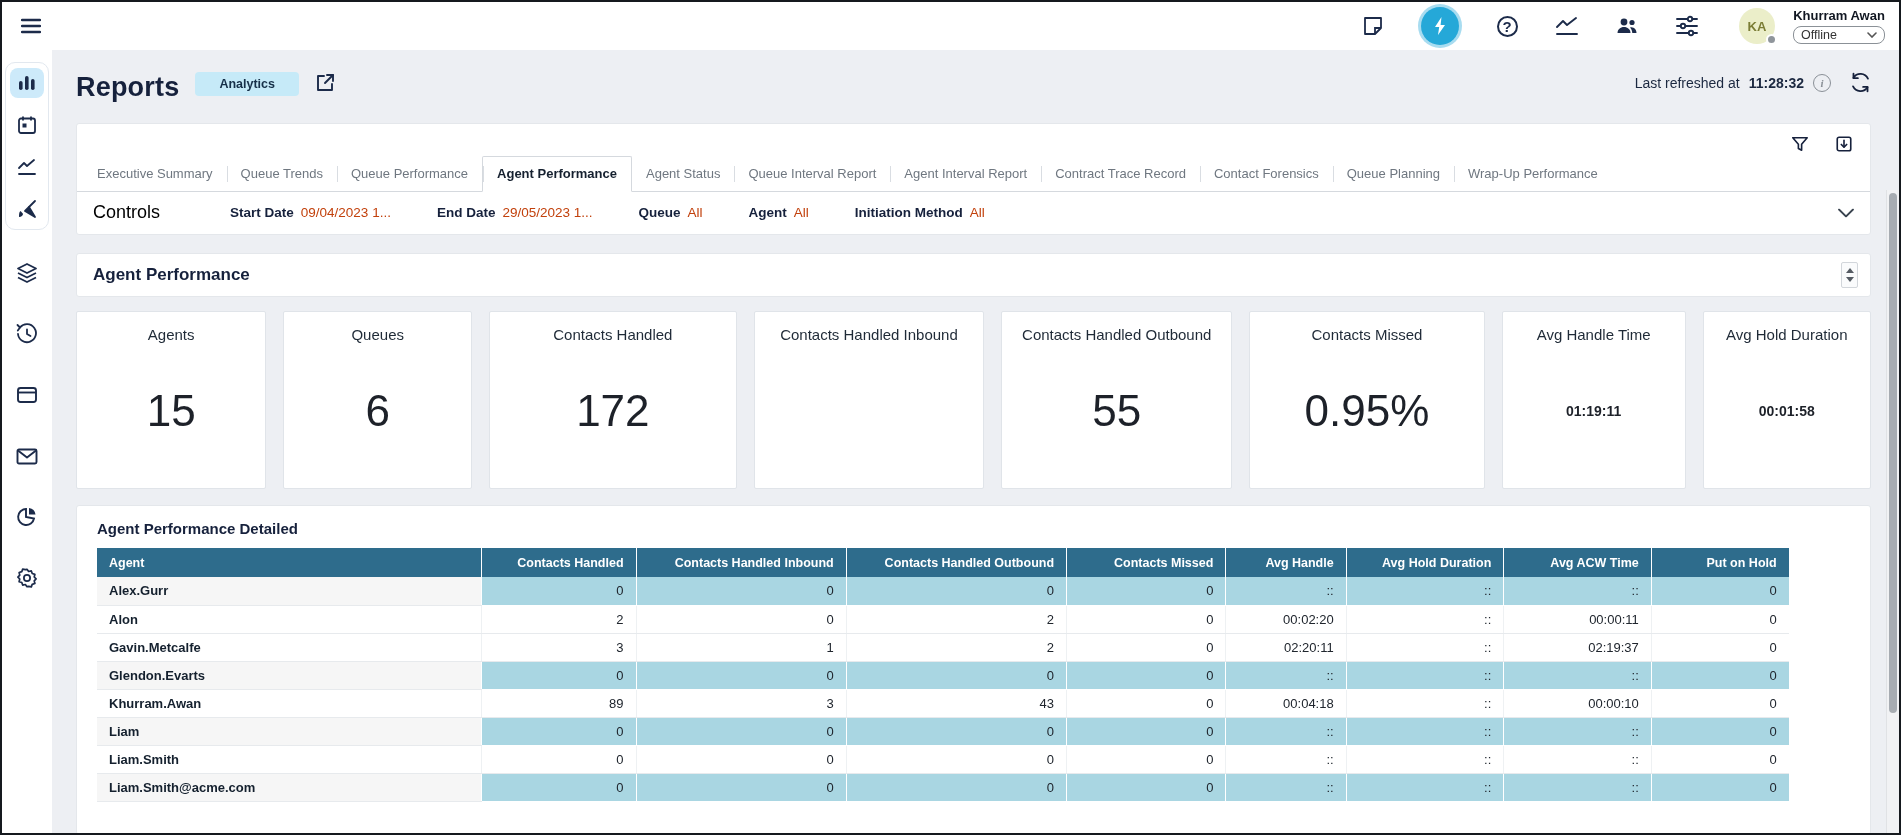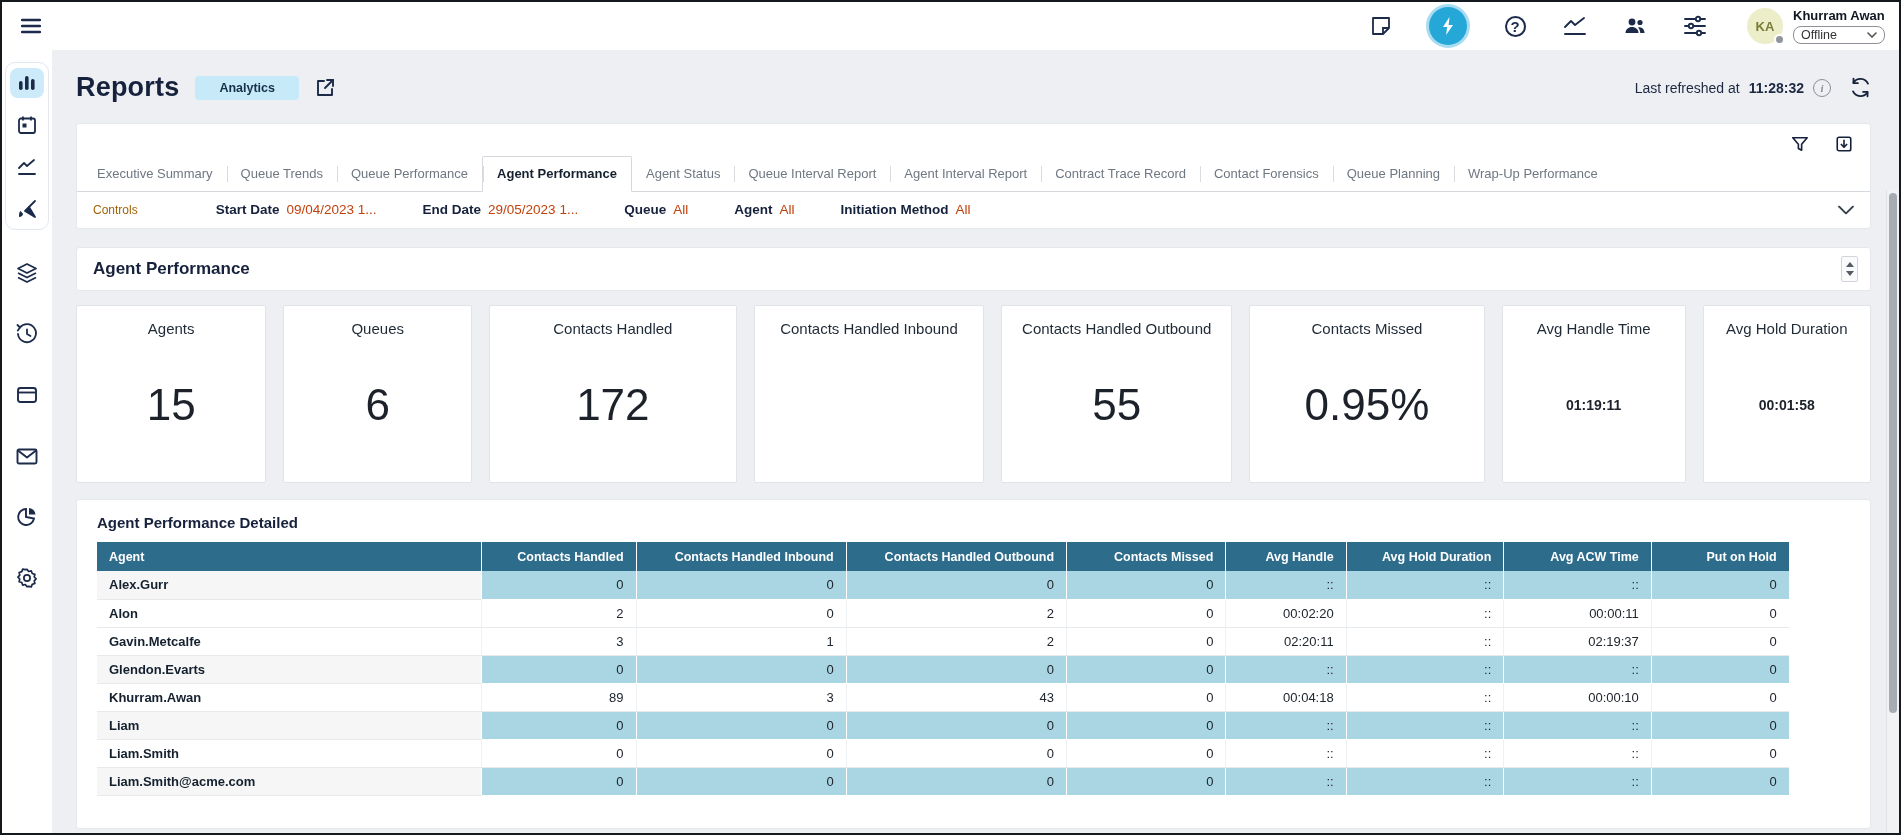--- a/index.html
+++ b/index.html
@@ -7,38 +7,38 @@
     font-family:"Liberation Sans", sans-serif; color:#1c2b4a; }
   .frame { width:1901px; height:835px; border:2px solid #15191e; display:flex; flex-direction:column; background:#fff; }
 
   
   .topbar { height:48px; flex:0 0 48px; background:#fff; display:flex; align-items:center; padding:0 14px 0 16px; }
   .hamburger { width:26px; height:26px; display:flex; align-items:center; justify-content:center; cursor:pointer; }
   .topbar-right { margin-left:auto; display:flex; align-items:center; gap:36px; }
   .tb-icon { width:24px; height:24px; display:flex; align-items:center; justify-content:center; color:#1c2b4a; cursor:pointer; }
   .bolt-wrap { width:38px; height:38px; border-radius:50%; background:#25a8d8; box-shadow:0 0 0 3px #a8dcf0; display:flex; align-items:center; justify-content:center; }
   .help-glyph { font-size:15px; font-weight:700; border:2px solid #1c2b4a; border-radius:50%; width:21px; height:21px; display:flex; align-items:center; justify-content:center; }
-  .user-area { display:flex; align-items:flex-start; gap:10px; margin-left:4px; }
+  .user-area { display:flex; align-items:flex-start; gap:18px; margin-left:4px;text-align:center; }
   .avatar { position:relative; width:36px; height:36px; border-radius:50%; background:#ebeec9; color:#7b7d35; font-weight:700; font-size:13px; display:flex; align-items:center; justify-content:center; cursor:pointer; }
   .status-dot { position:absolute; right:-2px; bottom:-1px; width:11px; height:11px; border-radius:50%; background:#8f959b; border:2px solid #fff; }
   .user-name { font-size:13px; font-weight:700; color:#111722; line-height:15px; }
   .status-select { margin-top:3px; width:92px; height:18px; border:1px solid #8b9197; border-radius:8px; font-size:12.5px; color:#333; display:flex; align-items:center; justify-content:space-between; padding:0 7px; cursor:pointer; background:#fff; }
 
   
   .body-row { flex:1; display:flex; overflow:hidden; position:relative; }
   .sidebar { flex:0 0 50px; background:#fff; display:flex; flex-direction:column; align-items:center; padding-top:12px; }
   .side-group { border:1px solid #e2e8ef; border-radius:10px; padding:5px 4px; display:flex; flex-direction:column; gap:12px; }
   .side-icon { width:34px; height:30px; border-radius:8px; display:flex; align-items:center; justify-content:center; cursor:pointer; color:#1c2b4a; }
   .side-icon.active { background:#cdeafa; }
   .side-lower { margin-top:28px; display:flex; flex-direction:column; gap:31px; align-items:center; }
 
   .main { flex:1; background:#edeff3; overflow:hidden; position:relative; padding:0 28px 0 24px; }
 
   
-  .page-header { display:flex; align-items:center; padding:22px 0 10px; }
+  .page-header { display:flex; align-items:flex-start; padding:22px 0 10px; }
   .page-title { font-size:27px; font-weight:700; color:#16213c; letter-spacing:0.2px; }
   .badge { margin-left:16px; background:#c6eaf8; color:#173049; font-size:12.5px; font-weight:700; padding:5px 24px; border-radius:4px; }
   .ext-link { margin-left:16px; cursor:pointer; display:flex; }
   .refresh-area { margin-left:auto; display:flex; align-items:center; gap:9px; font-size:14px; color:#1b2840; }
   .refresh-area b { font-weight:700; }
   .info-icon { width:18px; height:18px; border:1.5px solid #8a9097; color:#8a9097; border-radius:50%; font-size:11px; font-style:italic; font-weight:700; display:flex; align-items:center; justify-content:center; cursor:pointer; font-family:"Liberation Serif", serif; }
   .refresh-icon { margin-left:10px; cursor:pointer; display:flex; }
 
   
   .panel { background:#fff; border:1px solid #e4e7eb; border-radius:3px; }
@@ -46,21 +46,21 @@
   .tabs-panel { margin-top:10px; }
   .panel-icons { display:flex; justify-content:flex-end; gap:24px; padding:10px 16px 0; height:30px; }
   .panel-icons .tb-icon { width:20px; height:20px; }
   .tabs { display:flex; align-items:flex-end; border-bottom:1px solid #d5d9de; padding:0 6px; margin-top:2px;text-align:center; }
   .tab { position:relative; padding:9px 14px 10px; font-size:13px; color:#6f7780; white-space:nowrap; cursor:pointer; }
   .tab + .tab::before { content:''; position:absolute; left:0; top:9px; bottom:9px; width:1px; background:#d9dde2; }
   .tab.active { background:#fff; border:1px solid #d5d9de; border-bottom:1px solid #fff; margin-bottom:-1px; border-radius:2px 2px 0 0; font-weight:700; color:#15202f; }
   .tab.active + .tab::before { display:none; }
 
   .controls { position:relative; display:flex; align-items:center; gap:46px; padding:10px 16px 11px; font-size:13.5px; }
-  .controls-label { color:#a16207; margin-right:32px; font-size:12px; }
+  .controls-label { color:#000000; margin-right:24px; font-size:18px; }
   .control-fields { display:flex; gap:46px; }
   .control-field { display:flex; gap:7px; cursor:pointer; }
   .cf-label { font-weight:700; color:#16213c; }
   .cf-value { color:#c2410c; }
   .controls-chevron { position:absolute; right:16px; top:50%; transform:translateY(-50%); cursor:pointer; display:flex; }
 
   .section-titlebar { margin-top:18px; height:44px; display:flex; align-items:center; padding:0 16px; position:relative; }
   .section-title { font-size:17px; font-weight:700; color:#16213c; }
   .stepper { position:absolute; right:12px; top:50%; transform:translateY(-50%); width:17px; height:26px; border:1px solid #d2d6db; background:#fafbfc; border-radius:2px; display:flex; flex-direction:column; align-items:center; justify-content:center; gap:4px; cursor:pointer; }
   .tri-up { width:0; height:0; border-left:4px solid transparent; border-right:4px solid transparent; border-bottom:5px solid #555b63; }

